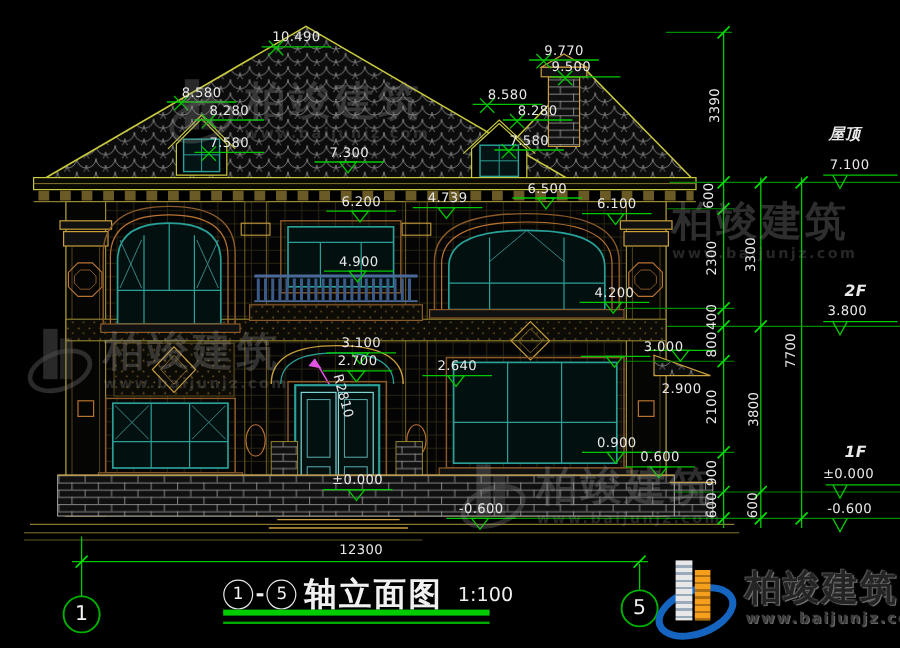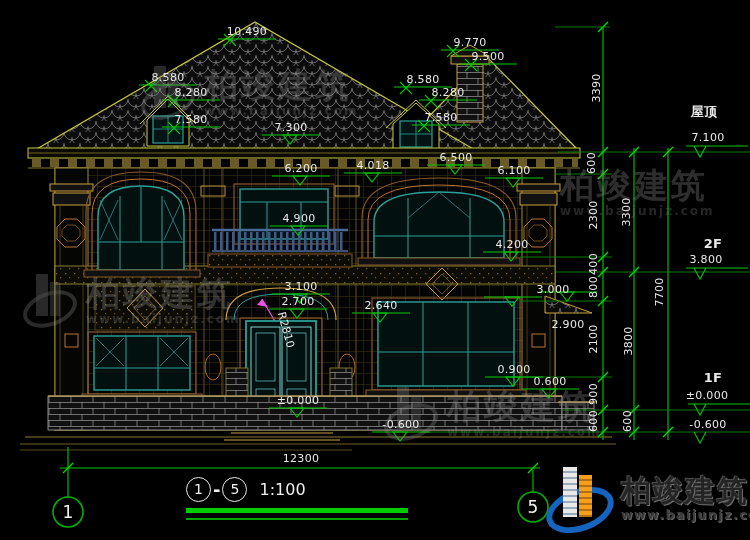--- a/index.html
+++ b/index.html
@@ -1,21 +1,21 @@
 <!DOCTYPE html>
 <html><head>
 <meta charset="utf-8">
 <style>
   html,body{margin:0;padding:0;background:#000;}
   #canvas{position:relative;width:750px;height:540px;background:#000;overflow:hidden;
           font-family:"DejaVu Sans","Liberation Sans",sans-serif;}
   #dwg{position:absolute;left:0;top:0;z-index:1;}
   #labels{position:absolute;left:0;top:0;width:750px;height:540px;z-index:3;pointer-events:none;}
   .lbl{position:absolute;transform:translate(-50%,-50%);font-size:11px;color:#e9e9e9;white-space:nowrap;letter-spacing:.3px;}
-  .lbl.big{font-size:13px;font-weight:bold;}
+  .lbl.big{font-size:13px;font-weight:bold;font-style:italic;}
   .lbl.bub{font-size:17px;color:#f2f2f2;}
   
   .wm{position:absolute;z-index:2;display:flex;align-items:center;gap:8px;opacity:.5;}
   .wm .txt .nm{font-size:34px;font-weight:bold;color:rgba(150,150,150,.62);letter-spacing:3px;line-height:1.05;}
   .wm .txt .ur{font-size:12px;font-weight:bold;color:rgba(140,140,140,.55);letter-spacing:2px;}
   .wmicon{position:relative;width:56px;height:62px;flex:0 0 auto;}
   .wmicon .ring{position:absolute;left:0;top:22px;width:48px;height:26px;border:4px solid rgba(140,140,140,.6);border-radius:50%;transform:rotate(-20deg);}
   .wmicon .ta{position:absolute;left:14px;top:4px;width:12px;height:42px;background:rgba(150,150,150,.55);}
   .wmicon .tb{position:absolute;left:28px;top:12px;width:10px;height:34px;background:rgba(120,120,120,.55);}
   
@@ -332,30 +332,30 @@
 <div class="wm" style="left:560px;top:168px;">
   <div class="txt">
         <div class="nm">柏竣建筑</div>
   <div class="ur">www.baijunjz.com</div>
       </div>
 </div>
 
 <div id="labels">
       <div class="lbl" style="left: 247px; top: 31px;">10.490</div>
       <div class="lbl" style="left: 470px; top: 42px;">9.770</div>
-      <div class="lbl" style="left: 488px; top: 56px;">9.500</div>
+      <div class="lbl" style="left: 476px; top: 56px;">9.500</div>
       <div class="lbl" style="left: 168px; top: 77px;">8.580</div>
       <div class="lbl" style="left: 191px; top: 92px;">8.280</div>
       <div class="lbl" style="left: 191px; top: 119px;">7.580</div>
       <div class="lbl" style="left: 291px; top: 127px;">7.300</div>
       <div class="lbl" style="left: 423px; top: 79px;">8.580</div>
       <div class="lbl" style="left: 448px; top: 92px;">8.280</div>
       <div class="lbl" style="left: 441px; top: 117px;">7.580</div>
       <div class="lbl" style="left: 301px; top: 168px;">6.200</div>
-      <div class="lbl" style="left: 373px; top: 165px;">4.018</div>
+      <div class="lbl" style="left: 373px; top: 165px;">4.739</div>
       <div class="lbl" style="left: 456px; top: 157px;">6.500</div>
       <div class="lbl" style="left: 514px; top: 170px;">6.100</div>
       <div class="lbl" style="left: 299px; top: 218px; text-align: right;">4.900</div>
       <div class="lbl" style="left: 512px; top: 244px;">4.200</div>
       <div class="lbl" style="left: 301px; top: 286px;">3.100</div>
       <div class="lbl" style="left: 298px; top: 301px;">2.700</div>
       <div class="lbl" style="left: 381px; top: 305px;">2.640</div>
       <div class="lbl" style="left: 513px; top: 289px; margin-left: 40px;">3.000</div>
       <div class="lbl" style="left: 568px; top: 284px; margin-top: 40px;">2.900</div>
       <div class="lbl" style="left: 514px; top: 369px;">0.900</div>
@@ -384,20 +384,21 @@
       <div class="lbl" style="left: 708px; top: 424px;">-0.600</div>
       <div class="lbl" style="left: 301px; top: 458px; text-align: right;">12300</div>
       <div class="lbl bub" style="left: 68px; top: 512px;">1</div>
       <div class="lbl bub" style="left: 533px; top: 507px;">5</div>
     </div>
 
 <div id="title">
   <span class="circ">1</span>
   <span class="tdash">-</span>
   <span class="circ">5</span>
+  <span class="nm">轴立面图</span>
   <span class="sc">1:100</span>
 </div>
 <div class="tbar" style="top:508px;height:5px;"></div>
 <div class="tbar" style="top:518px;height:1.5px;background:#00aa00;"></div>
 
 <div id="logo">
   <div class="lgicon">
         <div class="ring"></div>
         <div class="ta"></div>
         <div class="tb"></div>

